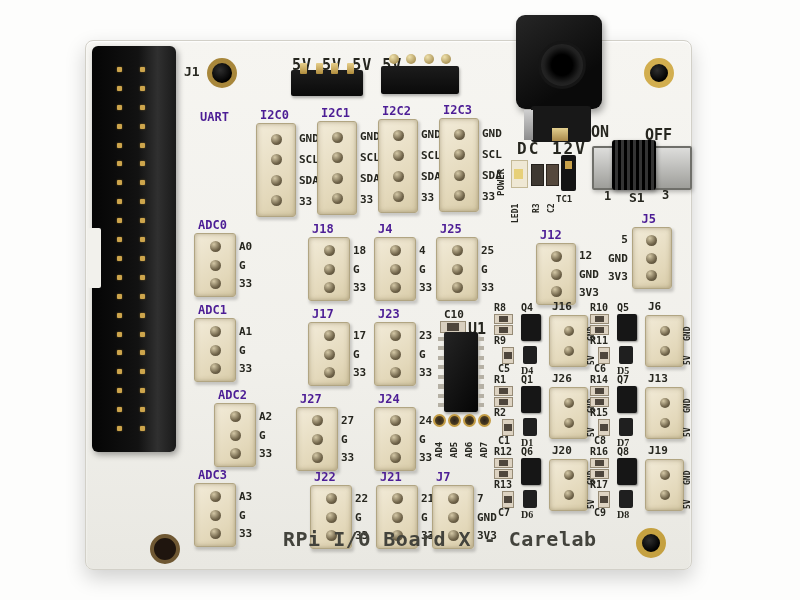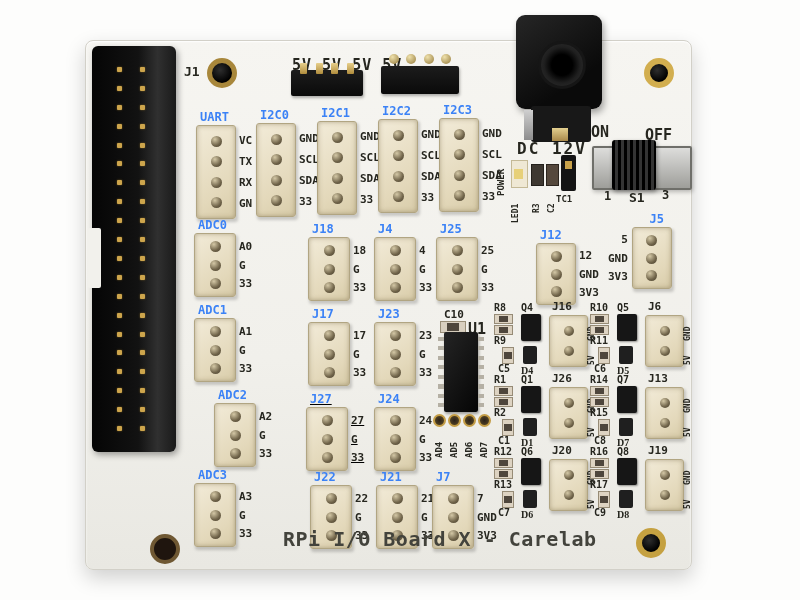--- a/index.html
+++ b/index.html
@@ -62,21 +62,21 @@
   #sw-off{position:absolute;left:645px;top:126px;font-size:15px;}
   #sw-body{position:absolute;left:592px;top:146px;width:96px;height:40px;border:2px solid #6f6f6a;border-radius:2px;
            background:linear-gradient(180deg,#dddddb,#9e9e9a);box-shadow:1px 2px 4px rgba(0,0,0,.25);}
   #sw-knob{position:absolute;left:612px;top:140px;width:44px;height:50px;border-radius:3px;
            background:repeating-linear-gradient(90deg,#000 0 3px,#343434 3px 6px);box-shadow:1px 2px 4px rgba(0,0,0,.4);}
   #sw-1{position:absolute;left:604px;top:189px;font-size:12px;}
   #sw-s1{position:absolute;left:629px;top:190px;font-size:13px;}
   #sw-3{position:absolute;left:662px;top:188px;font-size:12px;}
   
   .station{position:absolute;}
-  .cname{font-size:12px;font-weight:bold;color:#3b82f6;margin:0 0 1px 4px;white-space:nowrap;}
+  .cname{font-size:12px;font-weight:bold;color:#4c1d95;margin:0 0 1px 4px;white-space:nowrap;}
   .crow{display:flex;}
   .cbody{position:relative;border:1px solid #b1a582;border-radius:3px;
          background:linear-gradient(145deg,#f2ebd8,#e3d8ba 70%,#d8cca9);
          box-shadow:inset 0 0 5px rgba(110,95,60,.45),1.5px 2.5px 3px rgba(0,0,0,.18);}
   .pins{display:flex;flex-direction:column;justify-content:space-evenly;align-items:center;height:100%;}
   .pin{width:11px;height:11px;border-radius:50%;
        background:radial-gradient(circle at 35% 30%,#d4c8a6,#6f6349 60%,#473e2e);}
   .plabels{display:flex;flex-direction:column;justify-content:space-evenly;margin-left:3px;}
   .plabel{font-size:11px;font-weight:bold;color:#26261f;line-height:1;white-space:nowrap;}
   .s4 .cbody{width:38px;height:92px;}
@@ -88,30 +88,30 @@
   #top-row .station:nth-child(5){left:439px;top:103px;}
   #adc-col .station:nth-child(1){left:194px;top:218px;}
   #adc-col .station:nth-child(2){left:194px;top:303px;}
   #adc-col .station:nth-child(3){left:194px;top:388px;padding-left:20px;}
   #adc-col .station:nth-child(4){left:194px;top:468px;}
   #gpio-grid .station:nth-child(1){left:308px;top:222px;}
   #gpio-grid .station:nth-child(2){left:374px;top:222px;}
   #gpio-grid .station:nth-child(3){left:436px;top:222px;}
   #gpio-grid .station:nth-child(4){left:308px;top:307px;}
   #gpio-grid .station:nth-child(5){left:374px;top:307px;}
-  #gpio-grid .station:nth-child(6){left:306px;top:392px;text-decoration:underline;}
+  #gpio-grid .station:nth-child(6){left:296px;top:392px;}
   #gpio-grid .station:nth-child(7){left:374px;top:392px;}
   #gpio-grid .station:nth-child(8){left:310px;top:470px;}
   #gpio-grid .station:nth-child(9){left:376px;top:470px;}
   #gpio-grid .station:nth-child(10){left:432px;top:470px;}
   #pwr-conns .station:nth-child(1){left:536px;top:228px;}
   #pwr-conns .station:nth-child(2){left:608px;top:212px;}
   #pwr-conns .station:nth-child(2) .crow{flex-direction:row-reverse;}
   #pwr-conns .station:nth-child(2) .plabels{margin-left:0;margin-right:4px;align-items:flex-end;}
-  #pwr-conns .station:nth-child(2) .cname{text-align:right;margin-right:8px;}
+  #pwr-conns .station:nth-child(2) .cname{text-align:right;margin-right:16px;}
   #pwr-conns .s3 .cbody{width:38px;height:60px;}
   
   #c10-label{position:absolute;left:444px;top:308px;font-size:11px;}
   #c10-comp{position:absolute;left:440px;top:321px;width:24px;height:10px;background:#d8cfbf;border:1px solid #988d77;}
   #c10-comp i{position:absolute;left:6px;top:1px;right:6px;bottom:1px;background:#4e463c;display:block;}
   #u1-label{position:absolute;left:468px;top:320px;font-size:15px;}
   #u1{position:absolute;left:444px;top:332px;width:34px;height:80px;border-radius:2px;
       background:linear-gradient(120deg,#242424,#050505);box-shadow:1px 2px 3px rgba(0,0,0,.35);}
   #u1::before,#u1::after{content:'';position:absolute;top:5px;bottom:5px;width:6px;
       background:repeating-linear-gradient(180deg,#b5b0a4 0 4px,transparent 4px 9.5px);}
@@ -249,36 +249,20 @@
   <div id="sw-body"></div>
   <div id="sw-knob"></div>
   <div id="sw-1" class="sk">1</div>
   <div id="sw-s1" class="sk">S1</div>
   <div id="sw-3" class="sk">3</div>
 
   <div id="top-row">
 
   <div class="station s4">
         <div class="cname">UART</div>
-        <div class="crow">
-          <div class="cbody">
-            <div class="pins">
-              <div class="pin"></div>
-              <div class="pin"></div>
-              <div class="pin"></div>
-              <div class="pin"></div>
-            </div>
-          </div>
-          <div class="plabels">
-            <div class="plabel">VC</div>
-            <div class="plabel">TX</div>
-            <div class="plabel">RX</div>
-            <div class="plabel">GN</div>
-          </div>
-        </div>
       </div>
       <div class="station s4">
         <div class="cname">I2C0</div>
         <div class="crow">
           <div class="cbody">
             <div class="pins">
               <div class="pin"></div>
               <div class="pin"></div>
               <div class="pin"></div>
               <div class="pin"></div>

